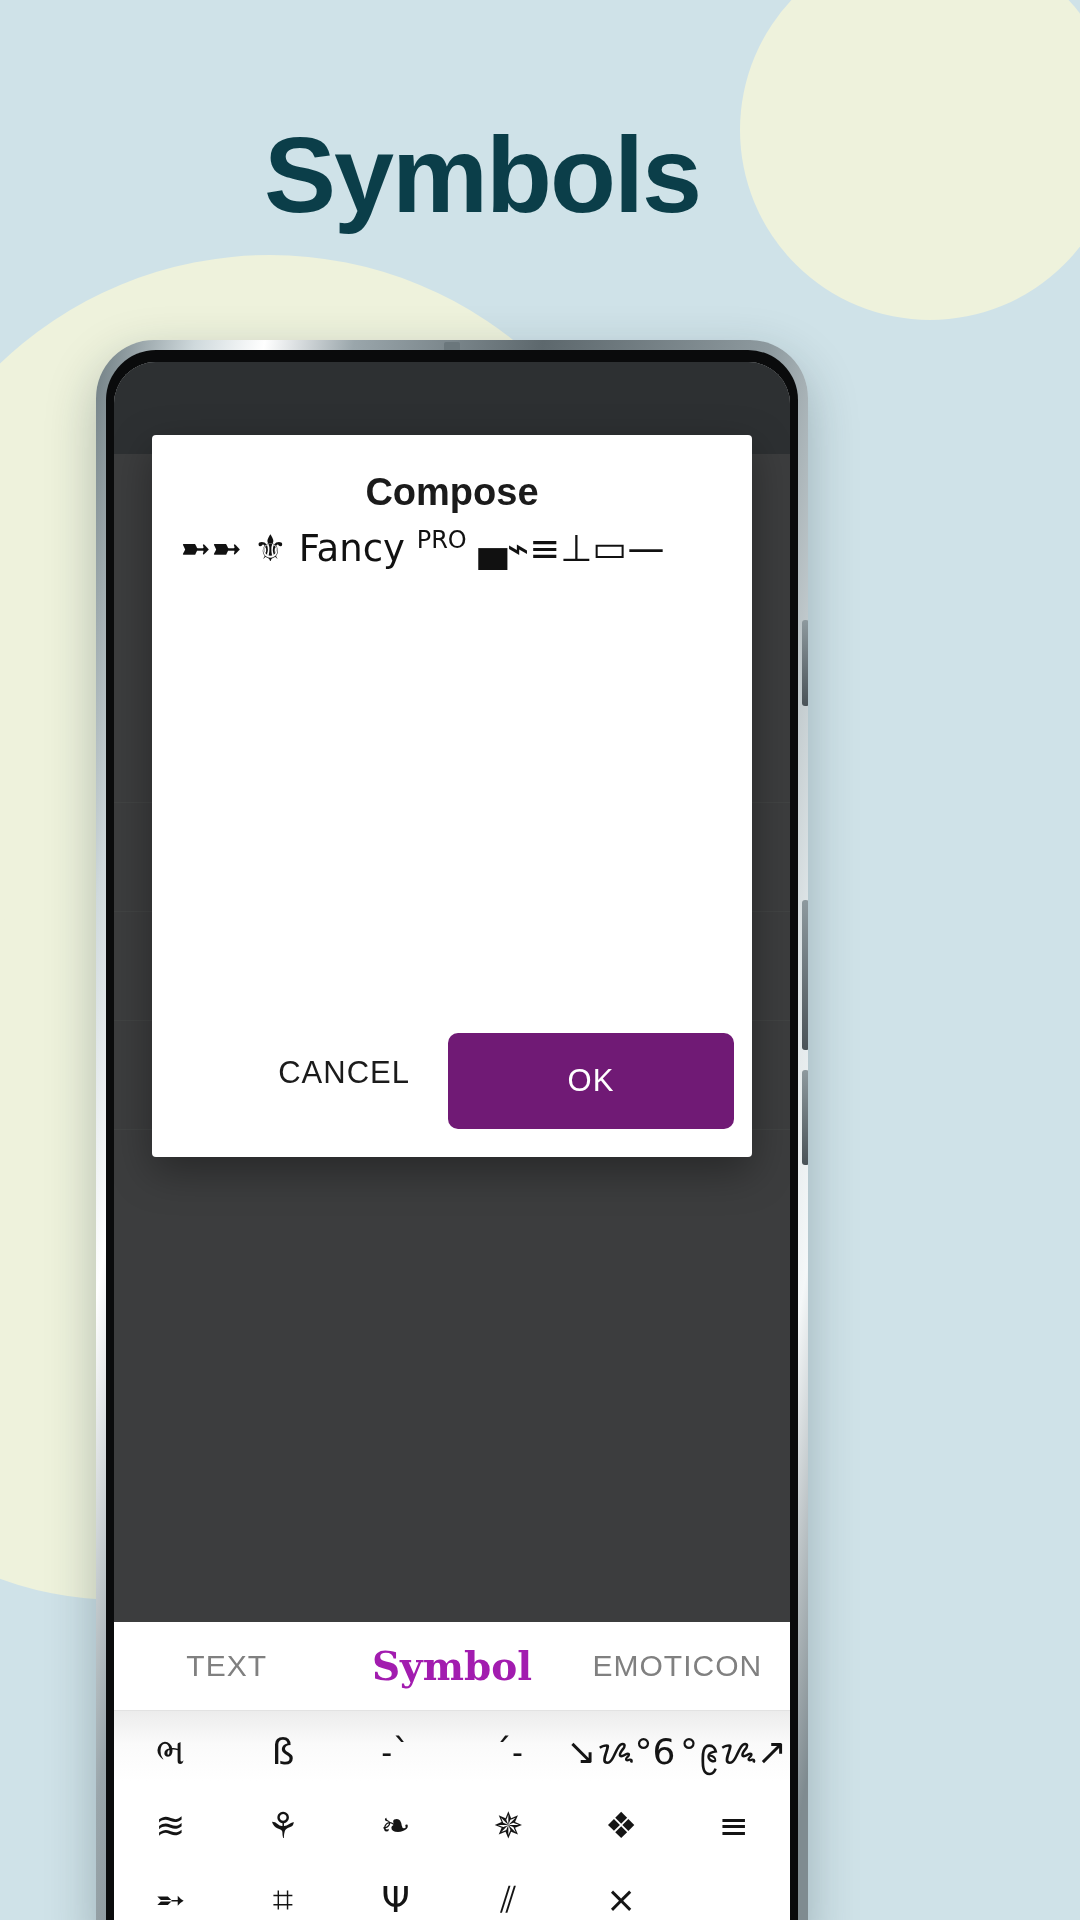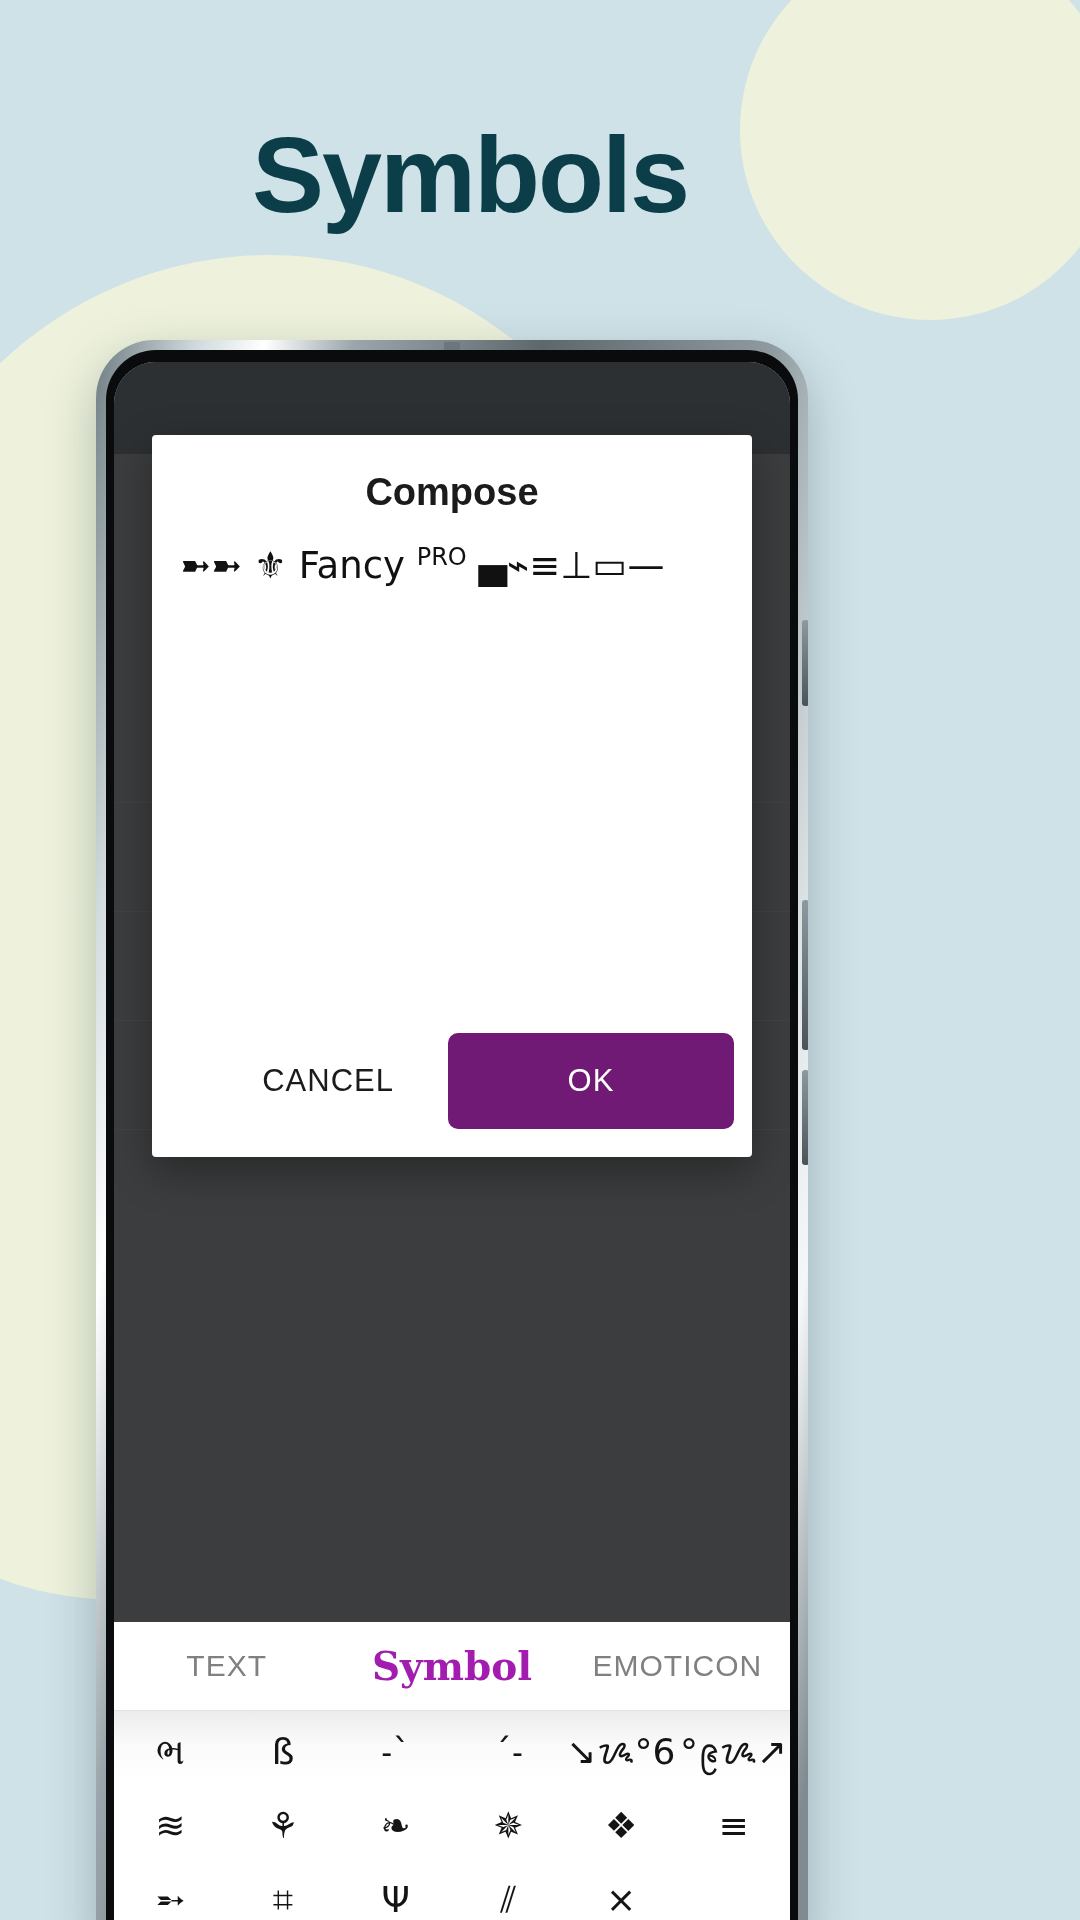--- a/index.html
+++ b/index.html
@@ -41,21 +41,21 @@
     left: -230px;
     top: 900px;
     width: 700px;
     height: 700px;
   }
 
   
   .hero-title {
     position: absolute;
     top: 118px;
-    left: 0;
+    left: 12px;
     width: 940px;
     text-align: center;
     font-size: 108px;
     font-weight: bold;
     letter-spacing: -2px;
     color: #0b3e49;
     line-height: 1.05;
     white-space: nowrap;
   }
 
@@ -222,39 +222,39 @@
     flex-direction: column;
   }
   #dialog-title {
     text-align: center;
     font-size: 38px;
     font-weight: bold;
     color: #1b1b1b;
     padding-top: 36px;
   }
   #dialog-input {
-    margin: 30px 28px 0 28px;
+    margin: 13px 28px 0 28px;
     font-size: 37px;
     color: #111;
     font-family: "DejaVu Sans", sans-serif;
     white-space: nowrap;
     overflow: hidden;
     line-height: 1.1;
   }
   #dialog-input .pro {
     font-size: 24px;
     vertical-align: super;
   }
   #dialog-body-fill { flex: 1; }
   #dialog-actions {
     display: flex;
-    align-items: center;
+    align-items: flex-start;
     justify-content: flex-end;
     padding: 0 18px 28px 18px;
-    gap: 20px;
+    gap: 4px;
   }
   #cancel-button {
     font-size: 31px;
     letter-spacing: 1px;
     color: #1b1b1b;
     background: transparent;
     border: none;
     padding: 22px 34px;
     cursor: pointer;
     font-family: "Liberation Sans", sans-serif;

